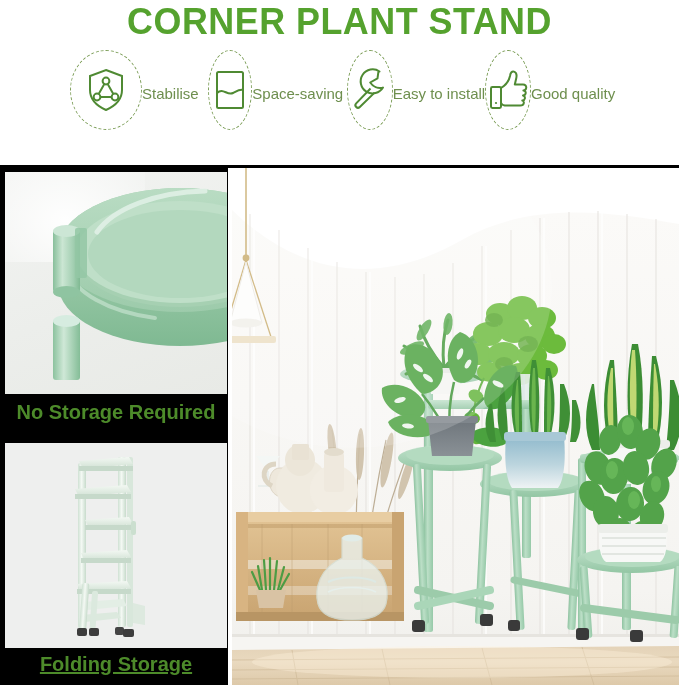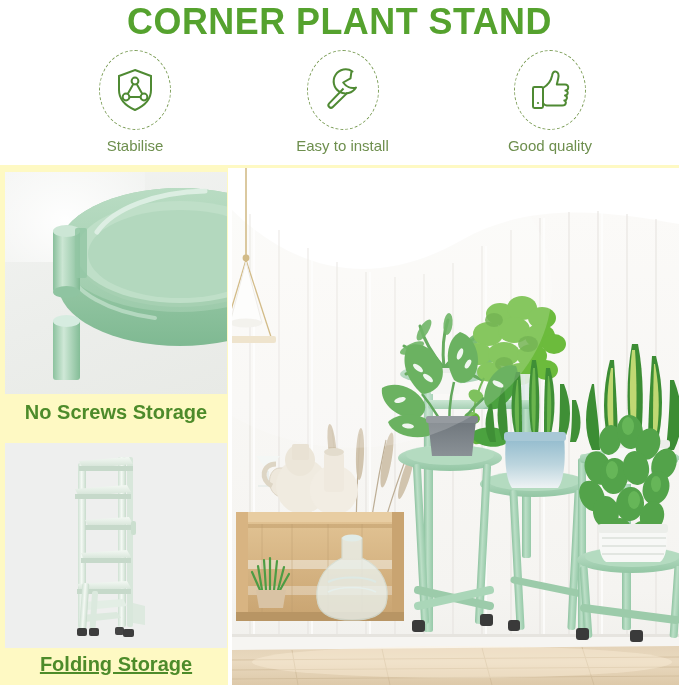--- a/index.html
+++ b/index.html
@@ -3,40 +3,40 @@
 <meta charset="utf-8">
 <title>Corner Plant Stand Infographic</title>
 <style>
   * { box-sizing: border-box; margin: 0; padding: 0; }
   html, body {
     width: 679px; height: 685px;
     background: #ffffff;
     font-family: "Liberation Sans", sans-serif;
     overflow: hidden;
   }
-  .page { position: relative; width: 679px; height: 685px; background: #fef9c3; }
+  .page { position: relative; width: 679px; height: 685px; background: #000000; }
 
   
   .header { position: absolute; left: 0; top: 0; width: 679px; height: 165px; background: #fff; }
   .title {
     position: absolute; left: 0; top: 1px; width: 679px;
     text-align: center;
     font-family: "Liberation Sans", sans-serif;
     font-weight: bold;
     font-size: 37px;
     letter-spacing: 0.5px;
     color: #55a22e;
     transform: scaleX(0.97);
     white-space: nowrap;
   }
   .features {
     position: absolute; left: 70px; top: 50px; width: 545px; height: 110px;
     display: flex; justify-content: space-between; align-items: flex-start;
   }
-  .feature { width: 130px; display: flex; flex-direction: column; align-items: center; }
+  .feature { width: 130px; display: flex; flex-direction: row; align-items: center; }
   .feat-ring {
     width: 72px; height: 80px;
     border: 1.4px dashed #7a9c55;
     border-radius: 50%;
     display: flex; align-items: center; justify-content: center;
   }
   .feat-ring svg { display: block; }
   .feat-label {
     margin-top: 7px;
     font-size: 15px;
@@ -96,20 +96,31 @@
               <path d="M21 14 L30 30 H12 Z" fill="none" stroke="#4f8a33" stroke-width="2"></path>
               <circle cx="21" cy="14" r="3.4" fill="#fff" stroke="#4f8a33" stroke-width="2"></circle>
               <circle cx="12" cy="30" r="3.4" fill="#fff" stroke="#4f8a33" stroke-width="2"></circle>
               <circle cx="30" cy="30" r="3.4" fill="#fff" stroke="#4f8a33" stroke-width="2"></circle>
             </svg>
           </span>
         </div>
         <div class="feat-label">Stabilise</div>
       </div>
 
+      <div class="feature">
+        <div class="feat-ring">
+          <span>
+            <svg width="42" height="46" viewBox="0 0 42 46">
+              <rect x="8" y="5" width="26" height="36" rx="1.5" fill="none" stroke="#4f8a33" stroke-width="2"></rect>
+              <path d="M8 26 C14 20 18 29 24 26 C28 24 31 22 34 23" fill="none" stroke="#4f8a33" stroke-width="2" stroke-linecap="round"></path>
+            </svg>
+          </span>
+        </div>
+        <div class="feat-label">Space-saving</div>
+      </div>
 
       <div class="feature">
         <div class="feat-ring">
           <span>
             <svg width="44" height="46" viewBox="0 0 44 46">
               <path d="M31.5 4.5 A12 12 0 1 0 35 20.5 L34.9 20.6 A12 12 0 0 1 22.2 15.5
                        L29.5 11.3 L30.4 4.8 Z" fill="none" stroke="#4f8a33" stroke-width="2" stroke-linejoin="round"></path>
               <path d="M22.5 21.5 L8.2 36.4 C7.2 37.4 7.2 39 8.2 40 C9.2 41 10.8 41 11.8 40
                        L26.6 25.6" fill="none" stroke="#4f8a33" stroke-width="2" stroke-linejoin="round"></path>
             </svg>
@@ -193,21 +204,21 @@
 
           <g>
             <rect x="48" y="148" width="27" height="60" rx="3" fill="url(#legG2)"></rect>
             <ellipse cx="61.5" cy="149" rx="13.5" ry="6" fill="#d6ece0"></ellipse>
           </g>
         </g>
       </svg>
     </div>
 
   </div>
-  <div class="panel-a-cap">No Screws Storage</div>
+  <div class="panel-a-cap">No Storage Required</div>
 
   <div class="panel-b">
     <div class="foldWrap">
       <svg width="222" height="205" viewBox="0 0 222 205">
         <defs>
           <linearGradient id="shelfG" x1="0" y1="0" x2="0" y2="1">
             <stop offset="0" stop-color="#f3f8f3"></stop>
             <stop offset="1" stop-color="#cfe0d2"></stop>
           </linearGradient>
           <linearGradient id="railG" x1="0" y1="0" x2="1" y2="0">

